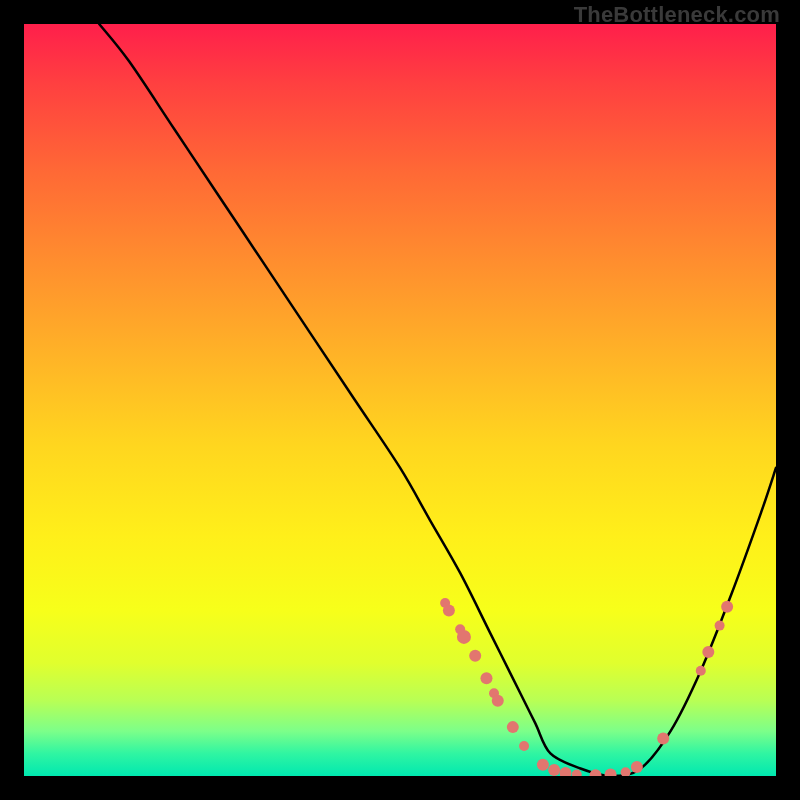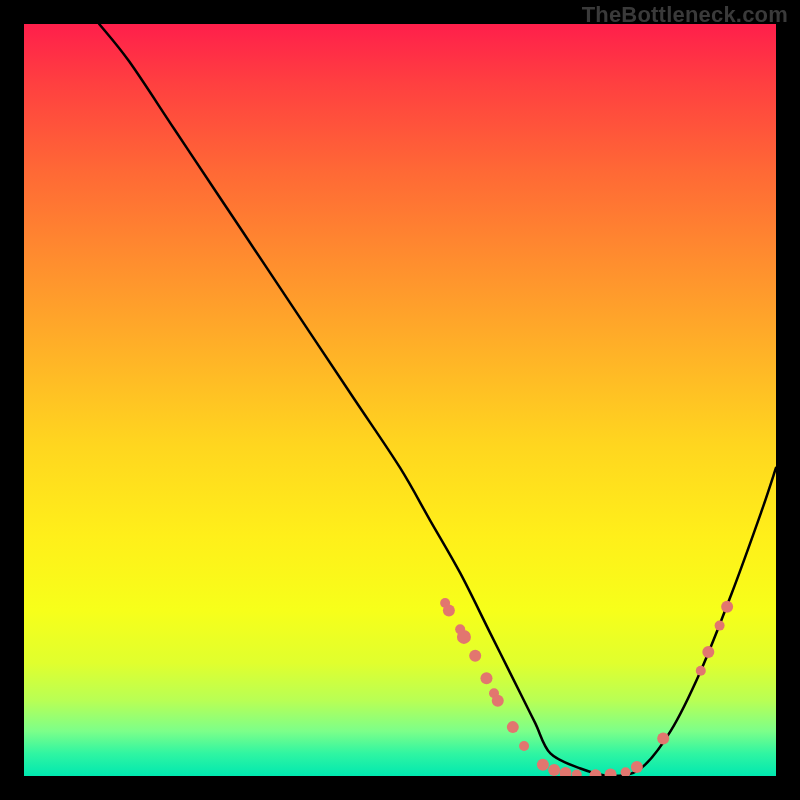--- a/index.html
+++ b/index.html
@@ -41,21 +41,21 @@
   }
   svg.curve {
     position: absolute;
     inset: 0;
     width: 100%;
     height: 100%;
   }
   .watermark {
     position: absolute;
     top: 2px;
-    right: 12px;
+    right: 20px;
     color: #3a3a3a;
     font-size: 22px;
     font-weight: 600;
     letter-spacing: 0.2px;
   }
 </style>
 </head>
 <body>
 
 <div class="watermark">TheBottleneck.com</div>

